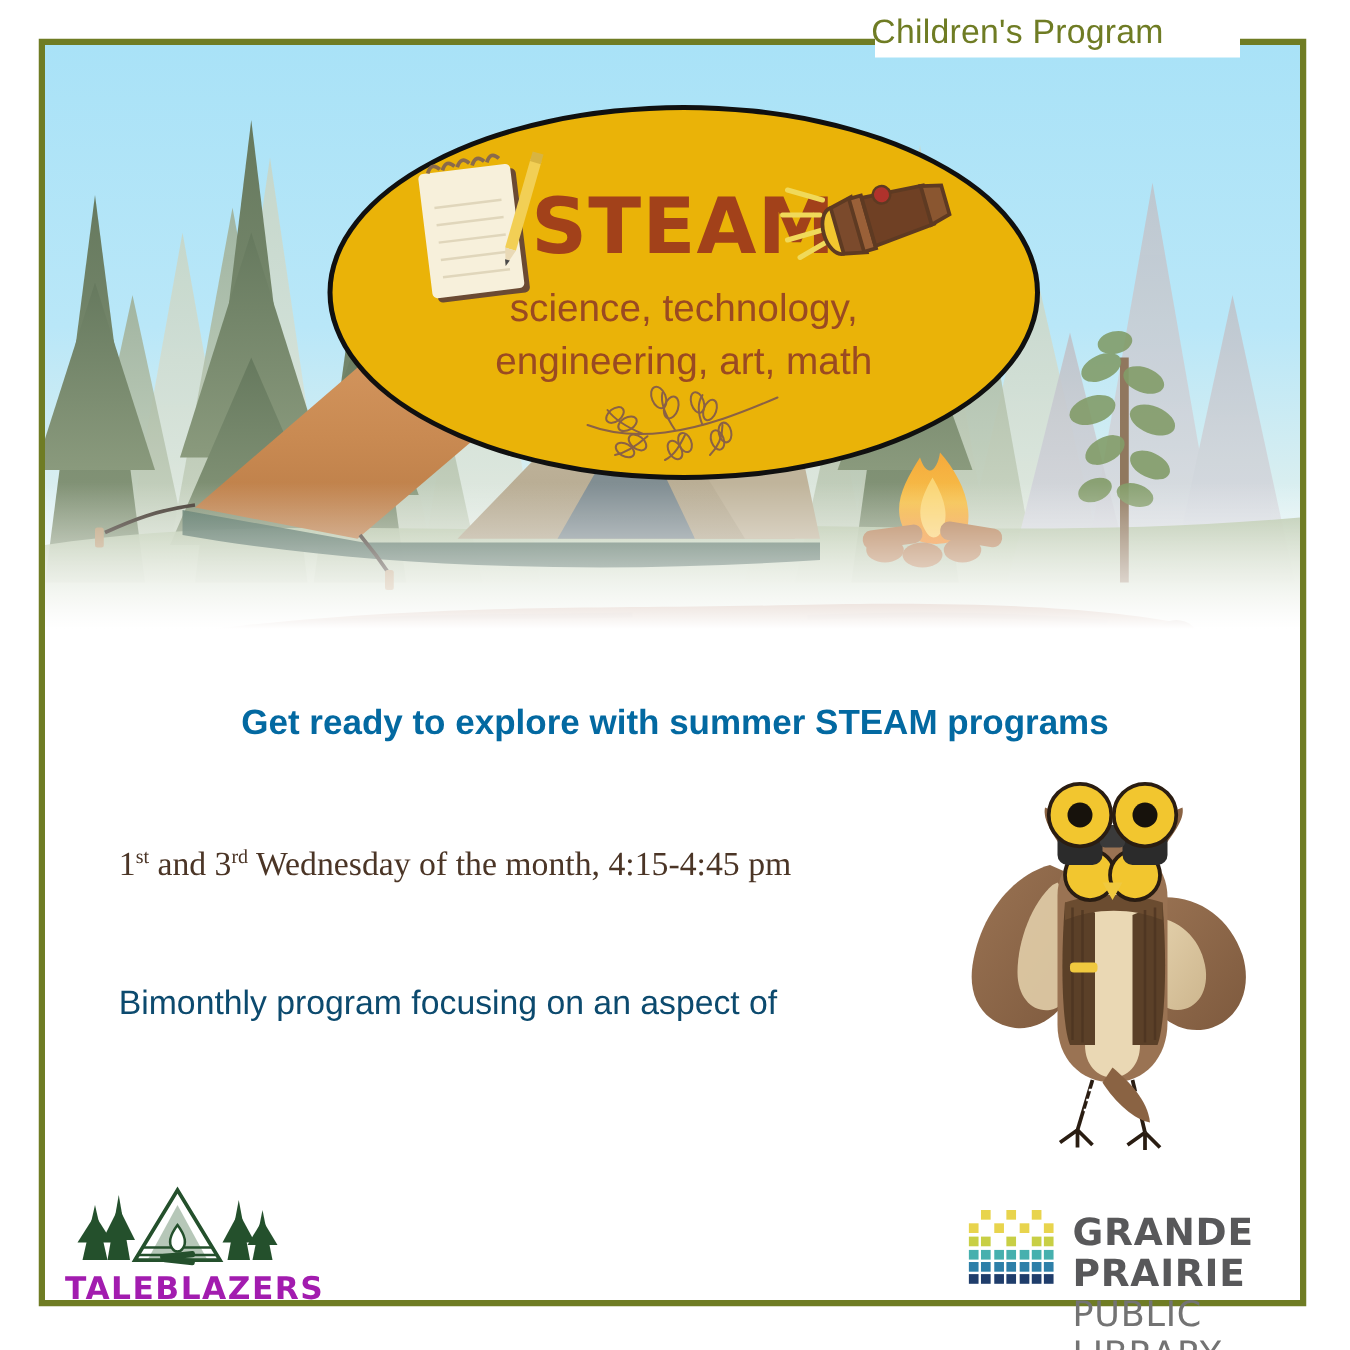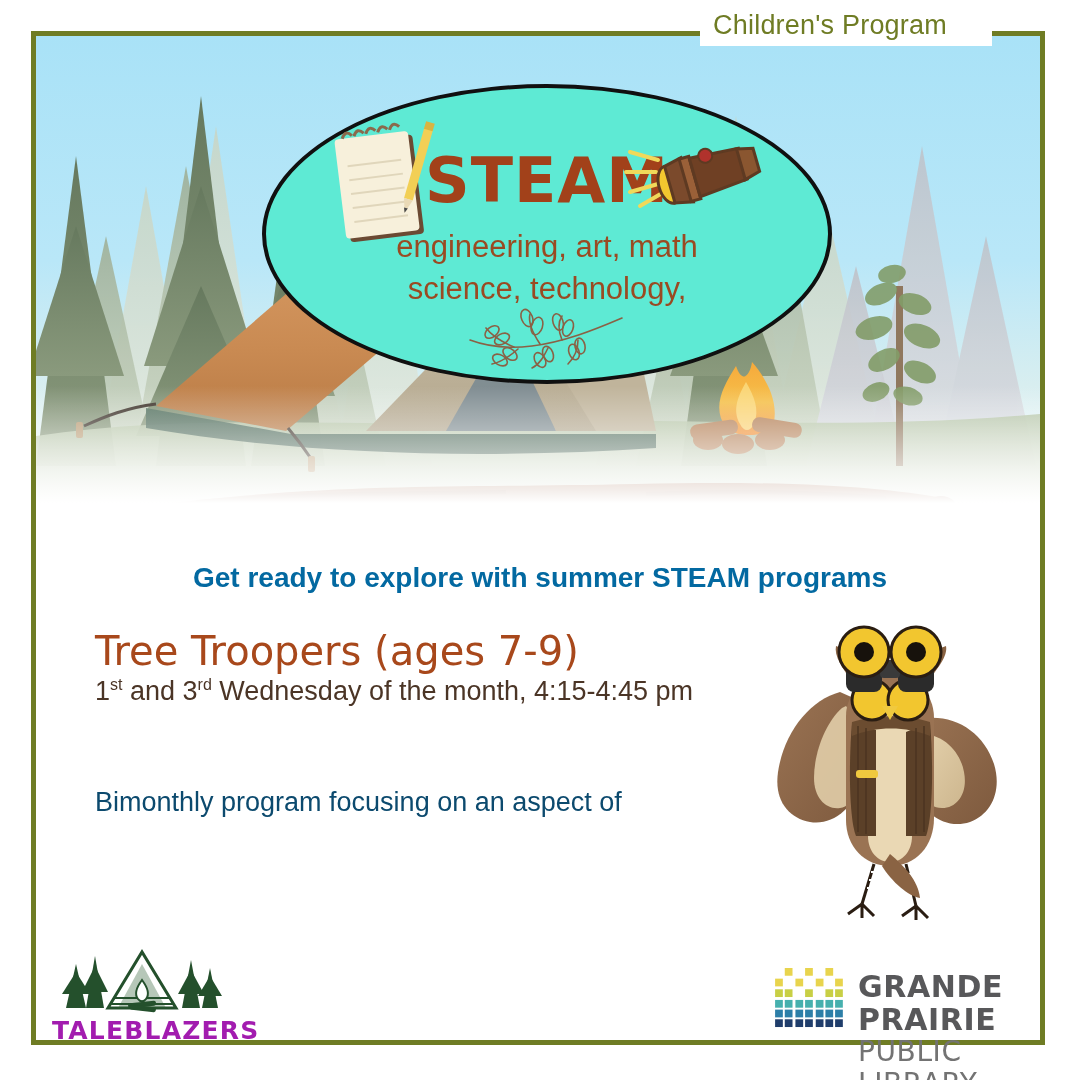--- a/index.html
+++ b/index.html
@@ -37,21 +37,21 @@
   .frame-gap {
     position: absolute;
     left: 700px; top: 22px;
     width: 292px; height: 24px;
     background: #ffffff;
     z-index: 7;
   }
 
   .header-label {
     position: absolute;
-    left: 684px; top: 10px;
+    left: 668px; top: 10px;
     width: 292px;
     text-align: center;
     font-size: 27px;
     font-weight: 500;
     letter-spacing: 0.2px;
     color: #6f7c24;
     z-index: 8;
     white-space: nowrap;
   }
 
@@ -73,21 +73,21 @@
     width: 100%; height: 150px;
     background: linear-gradient(180deg, rgba(255,255,255,0) 0%, #ffffff 78%);
     z-index: 5;
   }
 
   
   .oval {
     position: absolute;
     left: 262px; top: 84px;
     width: 562px; height: 292px;
-    background: #5eead4;
+    background: #eab308;
     border: 4px solid #101010;
     border-radius: 50%;
     z-index: 9;
   }
   .steam-title {
     position: absolute;
     left: 0; right: 0;
     top: 56px;
     text-align: center;
     font-size: 62px;
@@ -134,21 +134,21 @@
   }
   .line {
     position: absolute;
     left: 95px;
     font-size: 27px;
     color: #4b3526;
     z-index: 10;
     white-space: nowrap;
   }
   .line sup { font-size: 16px; vertical-align: super; }
-  .line-1 { top: 676px; }
+  .line-1 { top: 676px; font-family: Liberation Serif, serif; }
   .line-2 { top: 712px; }
 
   .desc {
     position: absolute;
     left: 95px; top: 782px;
     width: 672px;
     font-size: 27px;
     line-height: 1.5;
     color: #0c4a6e;
     text-align: justify;
@@ -394,22 +394,22 @@
         <ellipse cx="44" cy="42" rx="11" ry="19" fill="#f2c62f" stroke="#5e3a22" stroke-width="3"></ellipse>
         <path d="M44,23 L62,19 L62,65 L44,61 Z" fill="#7b4a2c" stroke="#5e3a22" stroke-width="3"></path>
         <rect x="60" y="20" width="10" height="44" fill="#9a6038" stroke="#5e3a22" stroke-width="3"></rect>
         <path d="M70,22 L120,26 L120,58 L70,62 Z" fill="#6f4024" stroke="#5e3a22" stroke-width="3"></path>
         <path d="M118,26 L134,30 L134,54 L118,58 Z" fill="#8a5630" stroke="#5e3a22" stroke-width="3"></path>
         <circle cx="86" cy="24" r="7" fill="#b0322c" stroke="#5e3a22" stroke-width="2"></circle>
       </g>
     </svg>
 
     <div class="steam-sub">
+      <div>science, technology,</div>
       <div>engineering, art, math</div>
-      <div>science, technology,</div>
     </div>
 
     <svg class="branch" width="200" height="66" viewBox="0 0 200 66">
       <g stroke="#8a6145" stroke-width="1.6" fill="none" stroke-linecap="round">
         <path d="M178,12 C 150,24 120,36 88,40 C 64,43 42,40 26,34"></path>
         <path d="M96,38 C 88,26 84,16 86,8"></path>
         <ellipse cx="83" cy="12" rx="5.5" ry="9" transform="rotate(-22 83 12)"></ellipse>
         <ellipse cx="93" cy="20" rx="5.5" ry="9" transform="rotate(18 93 20)"></ellipse>
         <path d="M118,34 C 114,24 114,16 118,10"></path>
         <ellipse cx="114" cy="16" rx="5" ry="8.5" transform="rotate(-18 114 16)"></ellipse>
@@ -425,21 +425,20 @@
         <ellipse cx="104" cy="48" rx="5" ry="8" transform="rotate(158 104 48)"></ellipse>
         <path d="M134,34 C 134,44 130,52 124,58"></path>
         <ellipse cx="130" cy="46" rx="5" ry="8" transform="rotate(160 130 46)"></ellipse>
         <ellipse cx="136" cy="40" rx="5" ry="8" transform="rotate(168 136 40)"></ellipse>
       </g>
     </svg>
   </div>
 
   <div class="tagline">Get ready to explore with summer STEAM programs</div>
 
-  <div class="program-title">Tree Troopers (ages 7-9)</div>
 
   <div class="line line-1"><span>1</span><sup>st</sup><span> and </span><span>3</span><sup>rd</sup><span> Wednesday of the month, 4:15-4:45 pm</span></div>
 
 
   <div class="desc">
     <div>Bimonthly program focusing on an aspect of</div>
   </div>
 
   <svg class="owl" width="240" height="300" viewBox="0 0 240 300">
     <defs>

